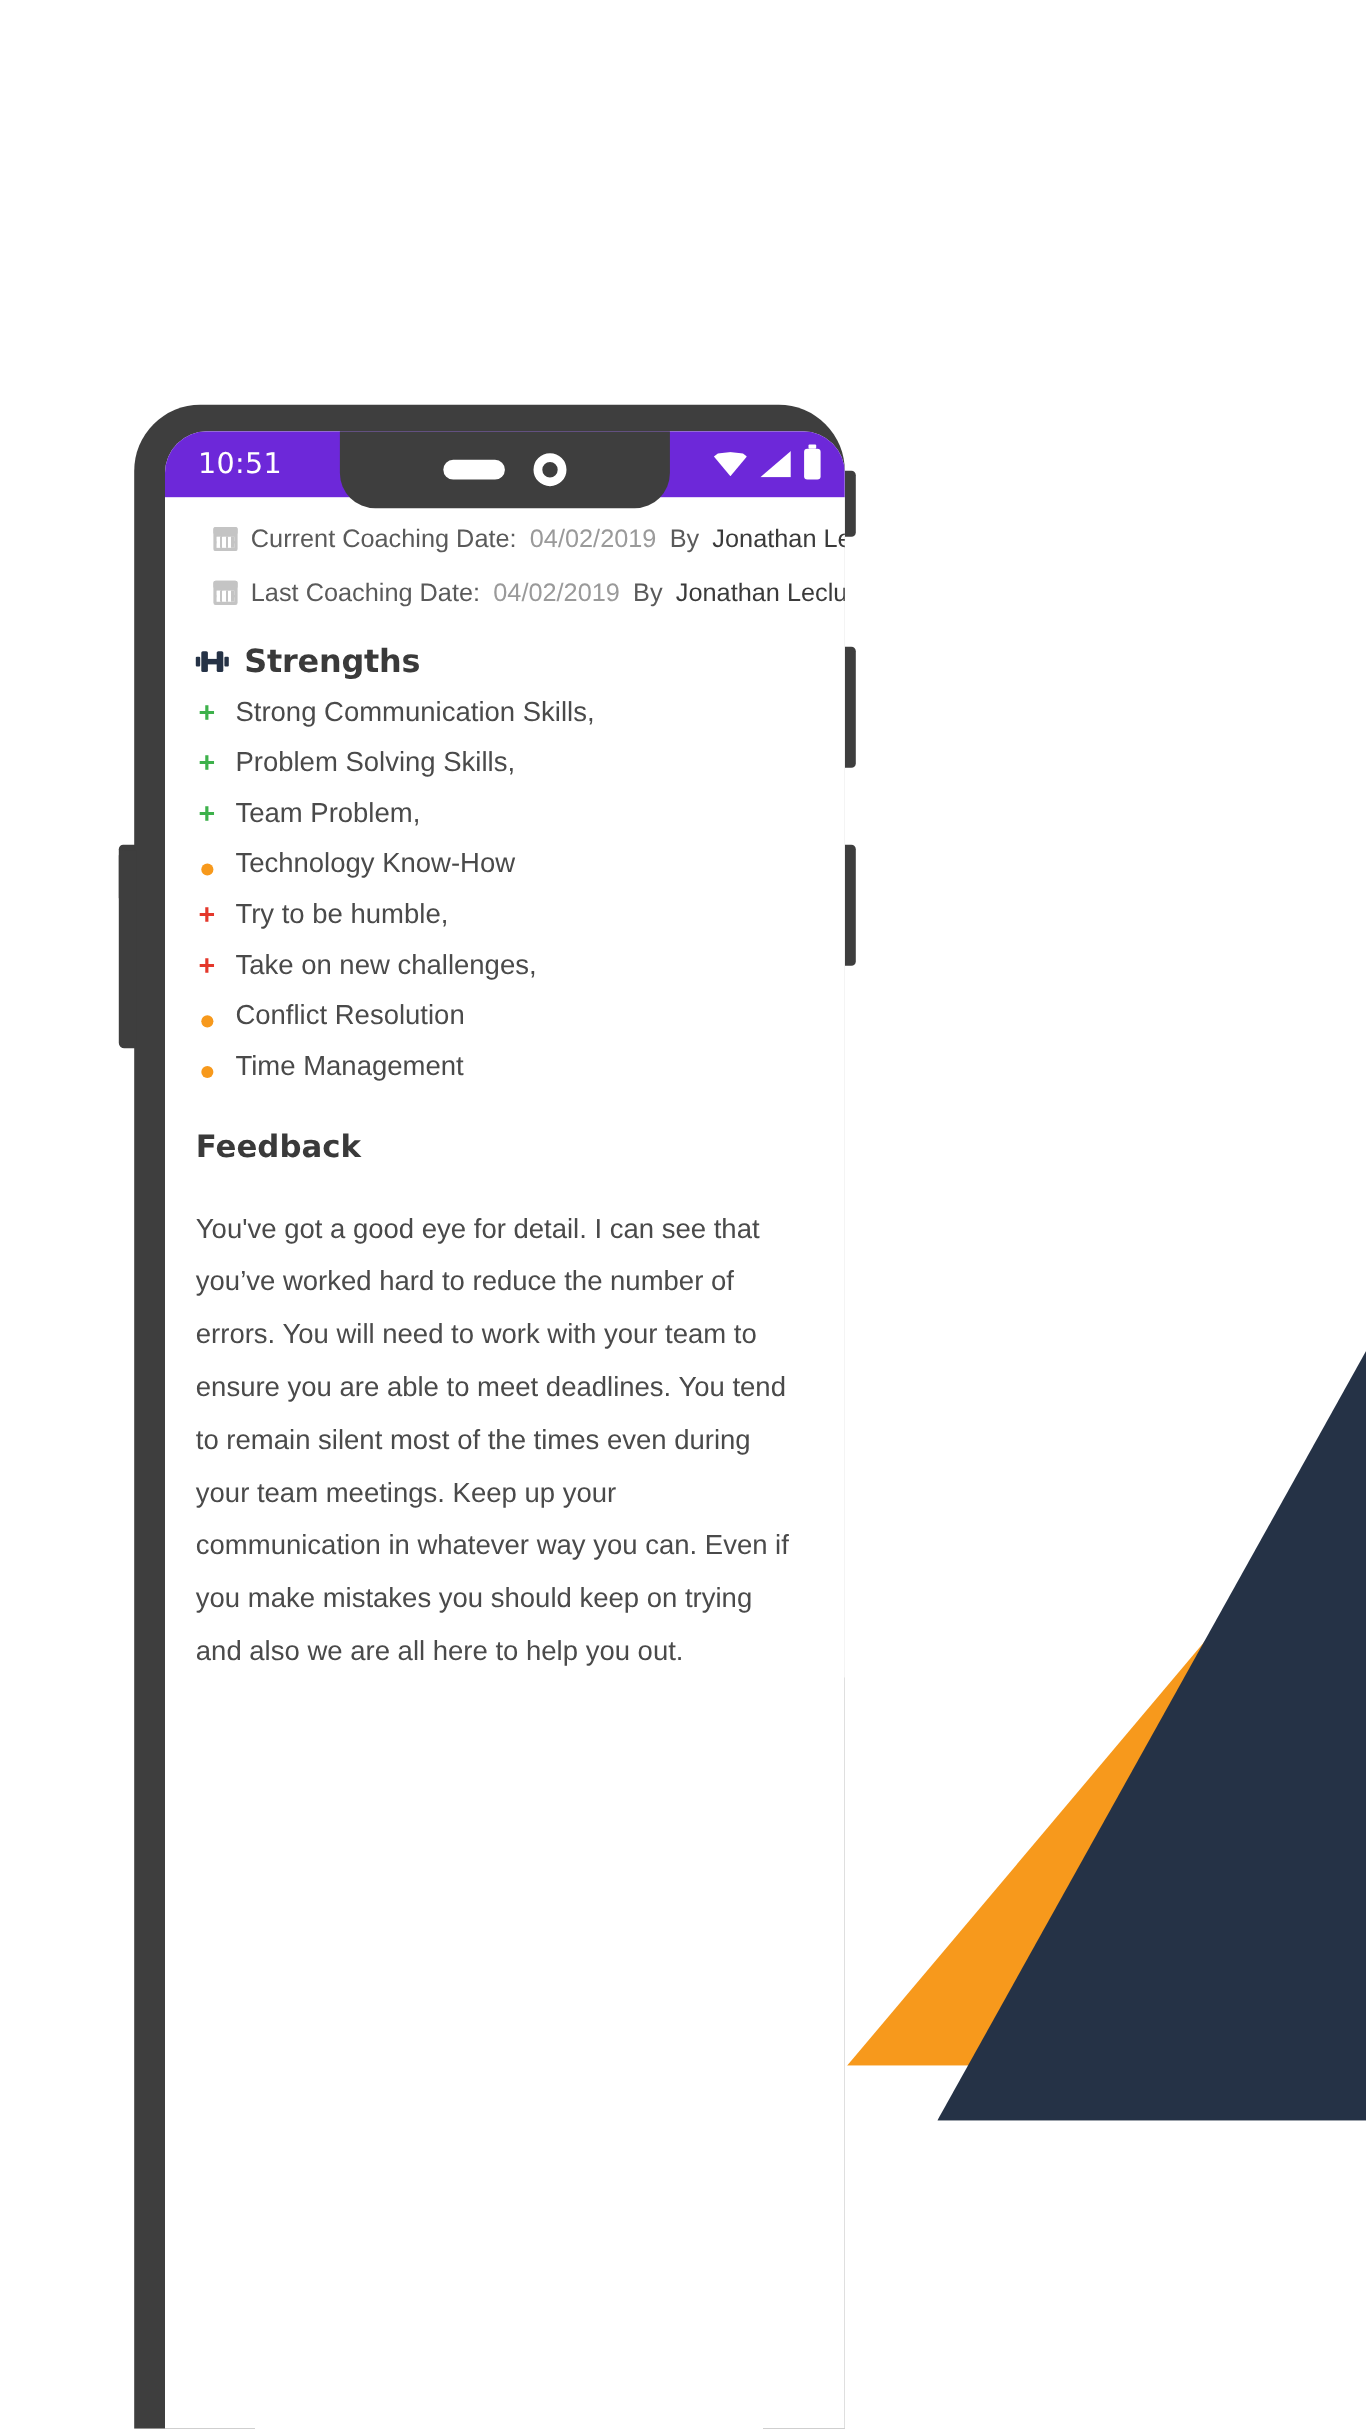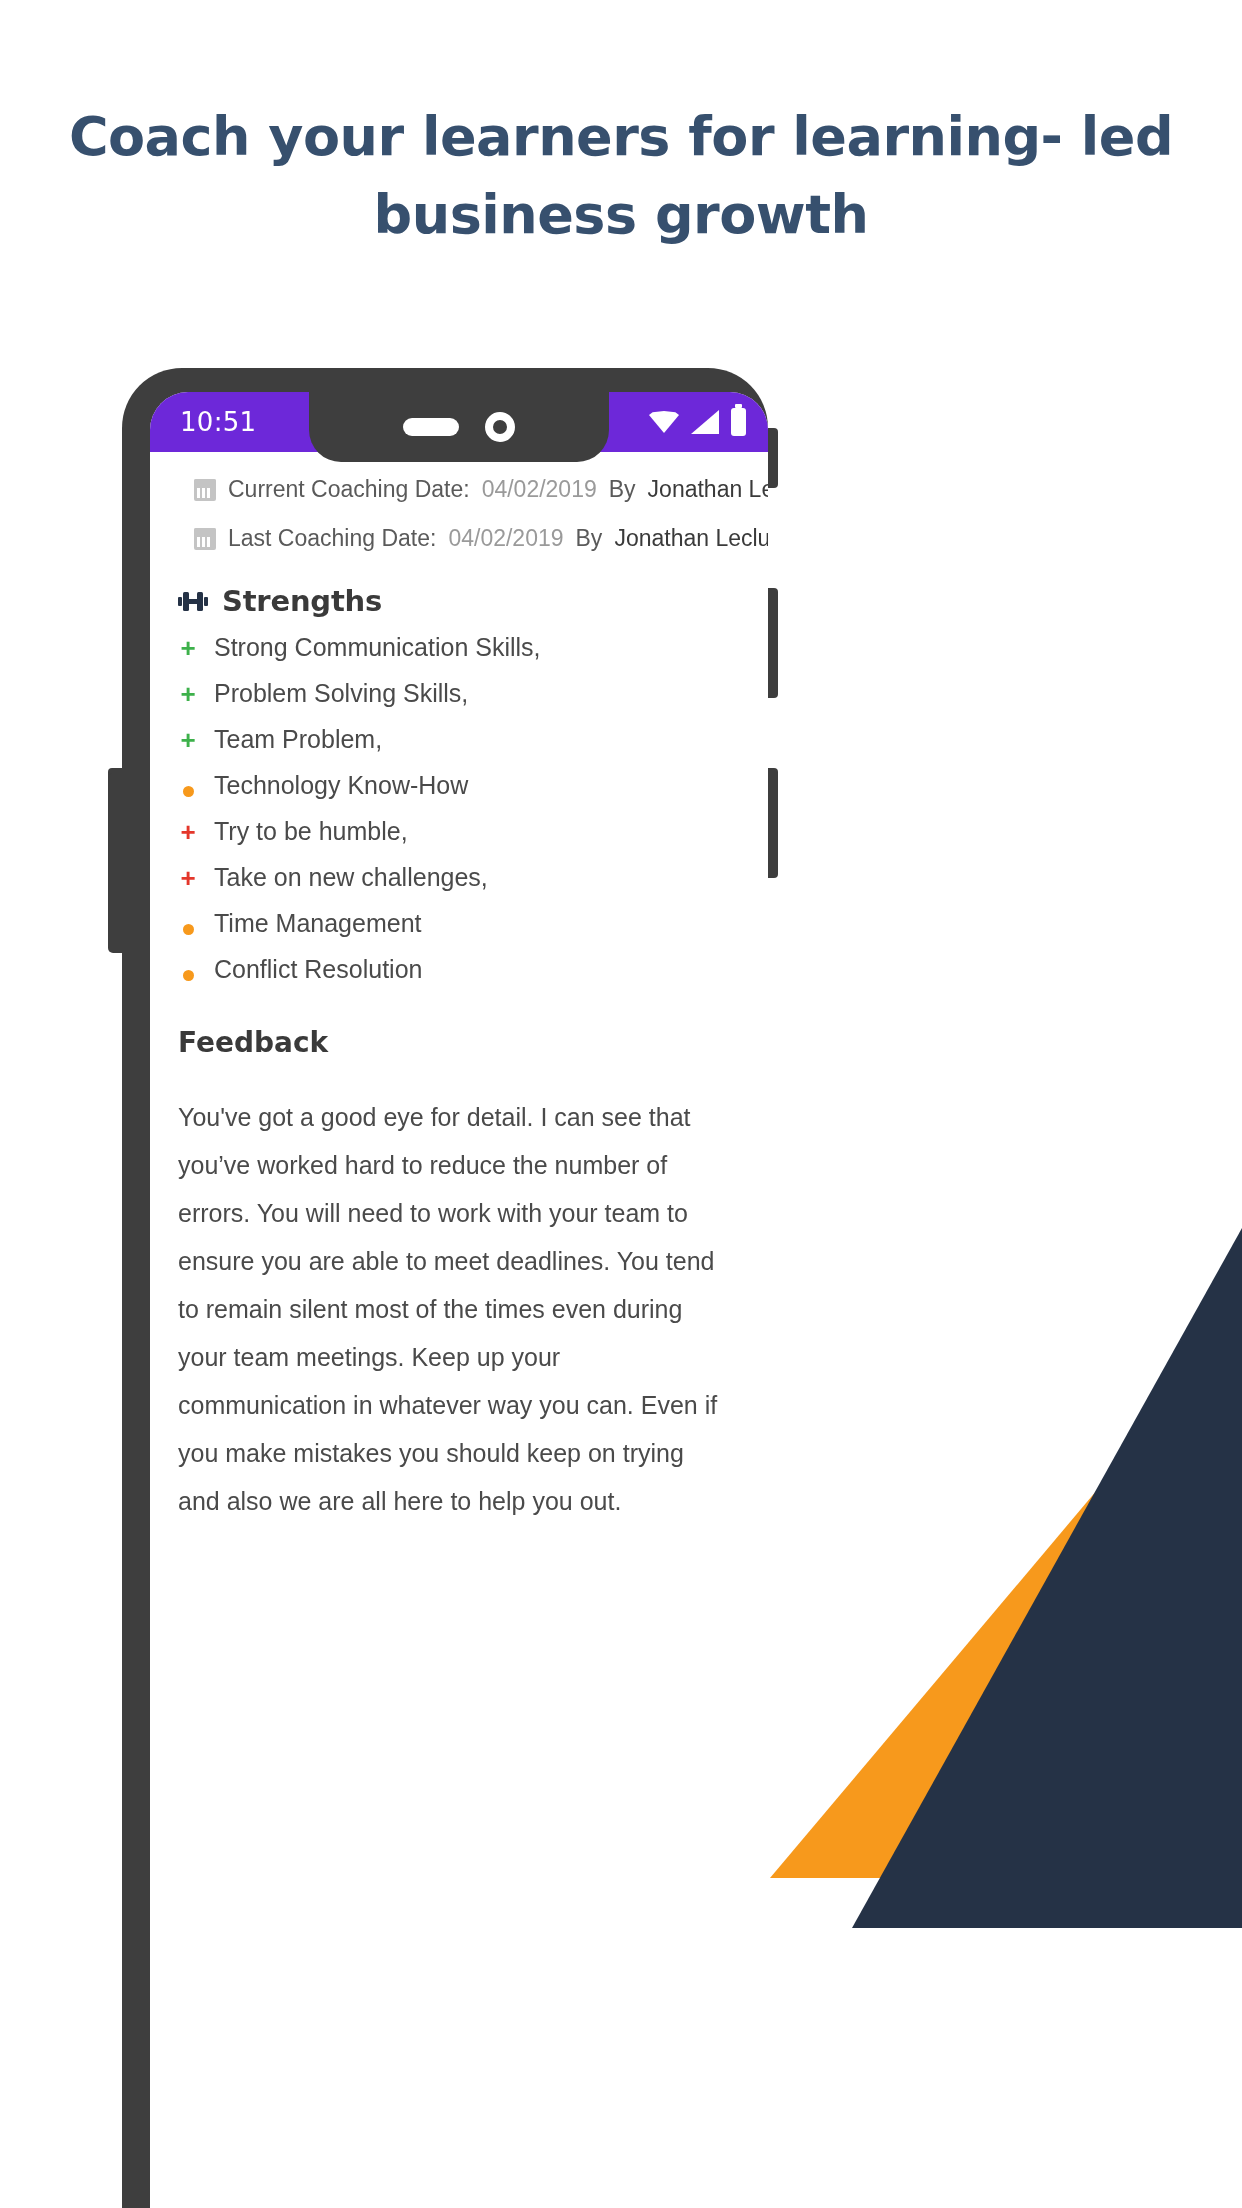--- a/index.html
+++ b/index.html
@@ -370,24 +370,20 @@
   }
 </style>
 </head>
 <body>
 
 <div class="page">
 
   <div class="deco-orange"></div>
   <div class="deco-navy"></div>
 
-  <div class="headline">
-    <span>Coach your learners for learning-</span>
-    <span>led business growth</span>
-  </div>
 
   <div class="phone">
     <div class="btn-left-a"></div>
     <div class="phone-body">
       <div class="btn-right-a"></div>
       <div class="btn-right-b"></div>
       <div class="btn-right-c"></div>
 
       <div class="screen">
 
@@ -474,25 +470,25 @@
             <li>
               <span class="marker plus-red">+</span>
               <span class="item-text">Try to be humble,</span>
             </li>
             <li>
               <span class="marker plus-red">+</span>
               <span class="item-text">Take on new challenges,</span>
             </li>
             <li>
               <span class="marker dot"></span>
+              <span class="item-text">Conflict Resolution</span>
+            </li>
+            <li>
+              <span class="marker dot"></span>
               <span class="item-text">Time Management</span>
-            </li>
-            <li>
-              <span class="marker dot"></span>
-              <span class="item-text">Conflict Resolution</span>
             </li>
           </ul>
 
           <div class="feedback-head">Feedback</div>
           <div class="feedback-body">You've got a good eye for detail. I can see that you’ve worked hard to reduce the number of errors. You will need to work with your team to ensure you are able to meet deadlines. You tend to remain silent most of the times even during your team meetings. Keep up your communication in whatever way you can. Even if you make mistakes you should keep on trying and also we are all here to help you out.</div>
 
         </div>
       </div>
     </div>
     <div class="btn-left-b"></div>

